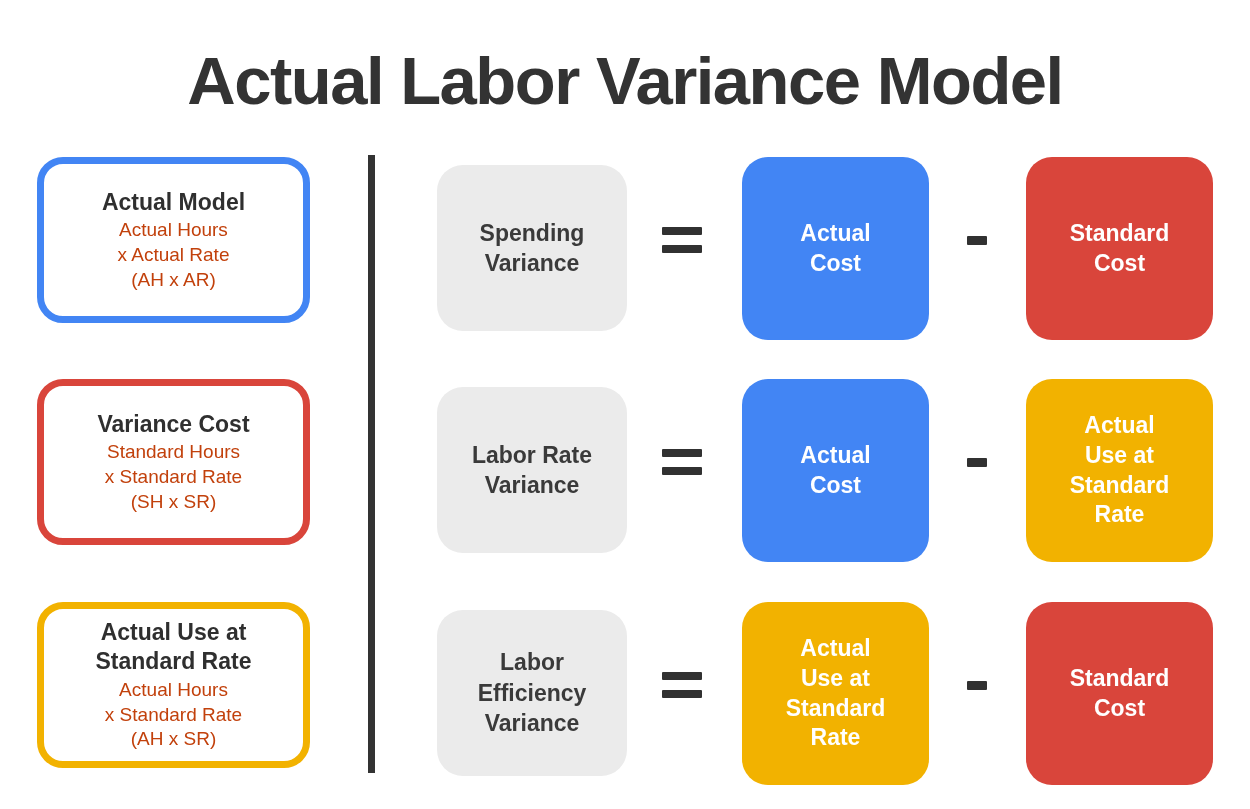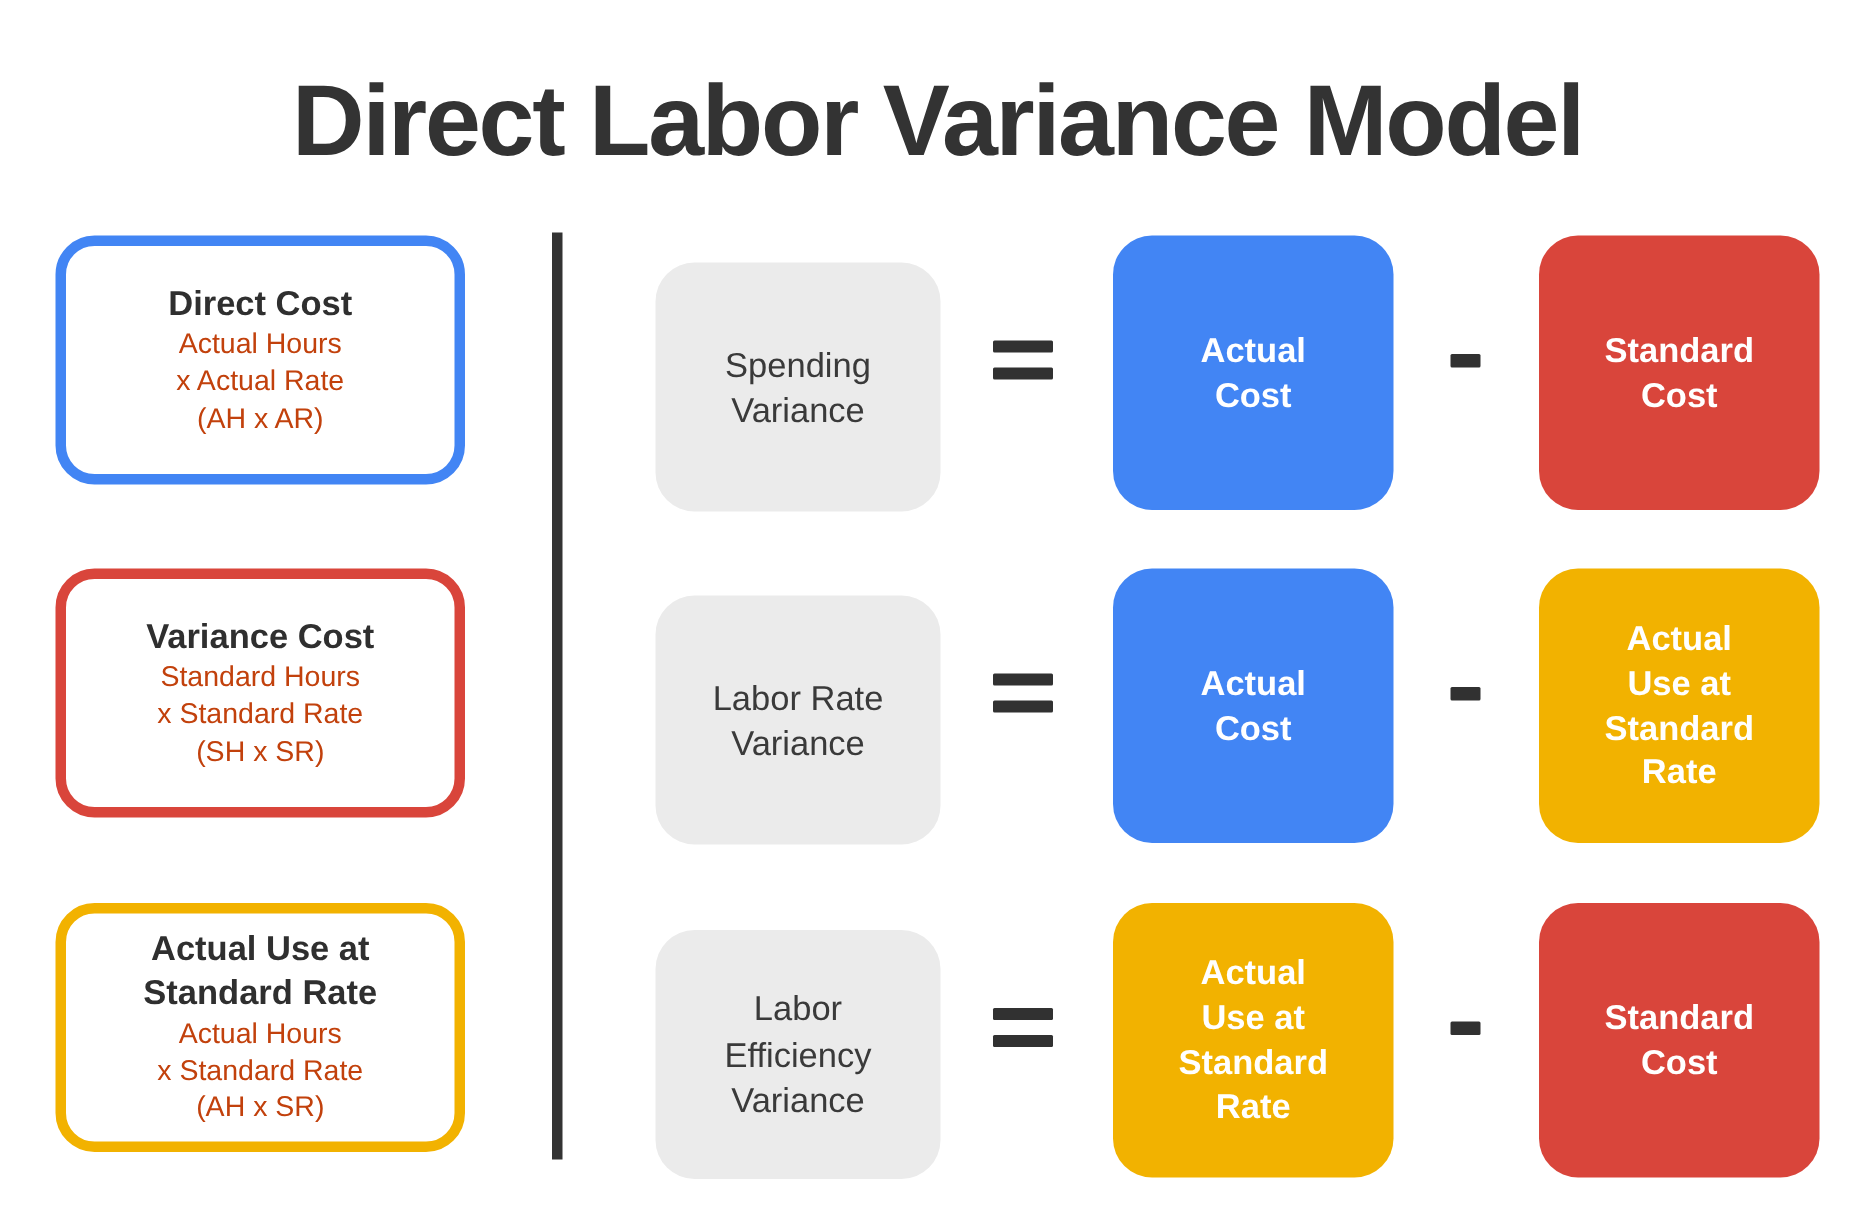--- a/index.html
+++ b/index.html
@@ -53,27 +53,27 @@
     font-size: 23px; font-weight: bold;
     color: #2f2f2f; line-height: 1.28;
   }
   .def-details {
     font-size: 19px; color: #c2410c; line-height: 1.3;
     margin-top: 1px;
   }
 
   .resultbox {
     position: absolute;
-    left: 437px; top: 18px;
+    left: 437px; top: 8px;
     width: 190px; height: 166px;
     background: var(--gray, #EBEBEB);
     border-radius: 26px;
     display: flex; align-items: center; justify-content: center;
     text-align: center;
-    font-size: 23px; font-weight: normal;
+    font-size: 23px; font-weight: bold;
     color: #3a3a3a; line-height: 1.32;
   }
 
   .equals {
     position: absolute;
     left: 662px; top: 50%;
     margin-top: -13px;
     width: 40px; height: 26px;
     display: flex; flex-direction: column; justify-content: space-between;
   }
@@ -104,27 +104,27 @@
     margin-top: -4px;
     width: 20px; height: 9px;
     background: #313131; border-radius: 1px;
   }
 </style>
 </head>
 <body>
 
 <div>
 
-  <h1 class="title">Direct Labor Variance Model</h1>
+  <h1 class="title">Actual Labor Variance Model</h1>
 
   <div class="divider"></div>
 
   <div class="row row-1">
     <div class="defbox accent-blue">
-      <div class="def-heading">Direct Cost</div>
+      <div class="def-heading">Actual Model</div>
       <div class="def-details">Actual Hours<br>x Actual Rate<br>(AH x AR)</div>
     </div>
     <div class="resultbox">
       <span>Spending<br>Variance</span>
     </div>
     <div class="equals">
         <i></i>
         <i></i>
       </div>
     <div class="opbox pos-1 fill-blue">

